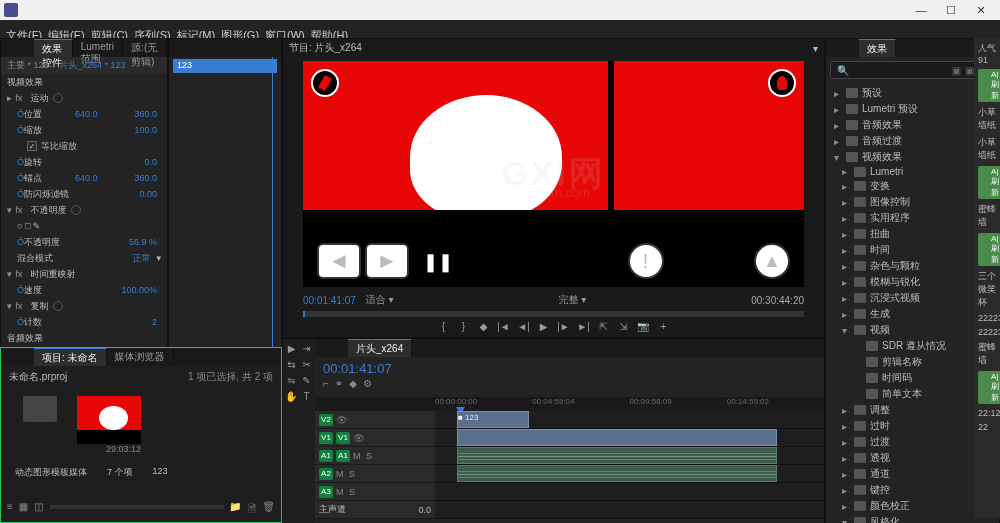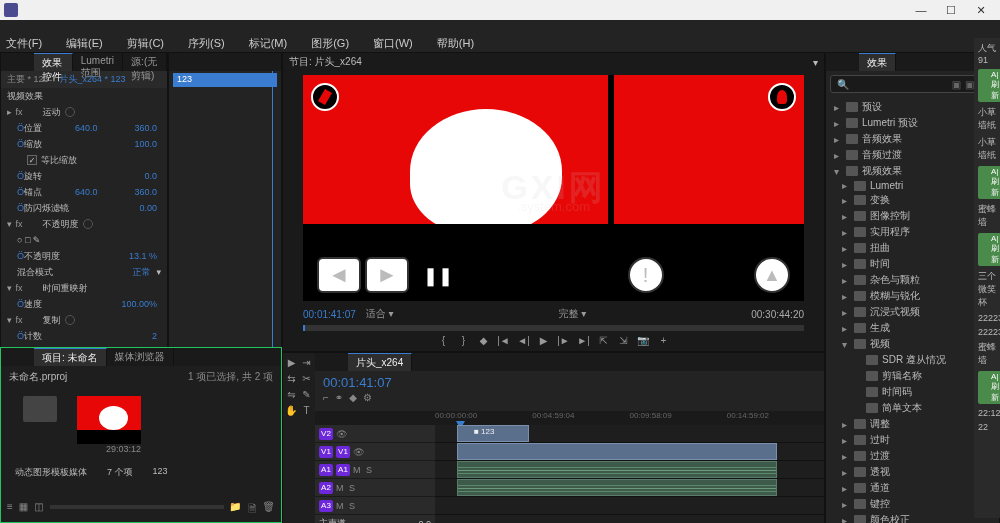--- a/index.html
+++ b/index.html
@@ -1,32 +1,32 @@
 <!DOCTYPE html>
 <html><head>
 <meta charset="utf-8">
 <style>
 * { margin: 0; padding: 0; box-sizing: border-box; font-family: "Microsoft YaHei", sans-serif; }
 body { width: 1000px; height: 523px; background: #232323; color: #bbb; font-size: 10px; overflow: hidden; }
 .titlebar { height: 20px; background: #f0f0f0; display: flex; align-items: center; padding: 0 4px; color: #333; font-size: 11px; }
 .titlebar .icon { width: 14px; height: 14px; background: #4b4b8f; margin-right: 6px; border-radius: 2px; }
 .titlebar .winbtns { margin-left: auto; display: flex; gap: 0; }
 .titlebar .winbtn { width: 30px; height: 18px; display: flex; align-items: center; justify-content: center; color: #333; }
-.menubar { height: 18px; background: #232323; display: flex; padding: 16px 6px; gap: 24px; font-size: 11px; }
+.menubar { height: 18px; background: #232323; display: flex; padding: 8px 6px; gap: 6px; font-size: 11px; }
 .menubar span { color: #ccc; }
 .layout { display: grid; grid-template-columns: 168px 114px 1fr 175px; height: 485px; }
 .panel { background: #232323; border: 1px solid #111; position: relative; }
 .tabrow { display: flex; background: #1a1a1a; height: 18px; font-size: 10px; padding-left: 33px; }
 .tab { padding: 2px 8px; color: #999; border-right: 1px solid #111; }
 .tab.active { background: #2e2e2e; color: #eee; border-top: 1px solid #3a7dd0; }
 .bc { display: flex; padding: 2px 6px; font-size: 9px; color: #888; background: #2a2a2a; }
 .bc .seg { color: #3a7dd0; }
 .ec-row { display: flex; align-items: center; height: 16px; padding: 0 6px; font-size: 9px; }
 .ec-row .bullet { color: #999; margin-right: 4px; }
-.ec-row .fx { color: #999; margin-right: 20px; }
+.ec-row .fx { color: #999; margin-right: 8px; }
 .ec-row .val { color: #3a7dd0; margin-left: auto; margin-right: 4px; }
 .ec-row .toggle { color: #3a7dd0; }
 .ec-row .reset { width: 10px; height: 10px; border: 1px solid #555; border-radius: 50%; margin-left: 4px; }
 .ec-row.indent1 { padding-left: 16px; }
 .ec-row.indent2 { padding-left: 26px; }
 .checkbox { width: 10px; height: 10px; border: 1px solid #666; background: #2a2a2a; display: inline-flex; align-items: center; justify-content: center; margin-right: 4px; }
 .checkbox.checked::after { content: "✓"; color: #ccc; font-size: 8px; }
 .middle { display: grid; grid-template-rows: 300px 1fr; }
 .preview-panel { background: #1a1a1a; display: flex; flex-direction: column; }
 .preview-header { height: 18px; display: flex; align-items: center; padding: 0 6px; font-size: 10px; gap: 8px; }
@@ -52,24 +52,24 @@
 .tl-main { flex: 1; display: flex; flex-direction: column; }
 .tl-header { height: 40px; padding: 4px 8px; }
 .tl-tc { color: #3a7dd0; font-size: 13px; }
 .tl-ruler { height: 14px; background: #1a1a1a; display: flex; font-size: 8px; color: #666; padding-left: 120px; position: relative; }
 .tl-ruler span { flex: 1; }
 .playhead { position: absolute; left: 145px; top: 0; bottom: 0; width: 1px; background: #3a7dd0; }
 .playhead::before { content: ""; position: absolute; top: -4px; left: -4px; width: 9px; height: 8px; background: #3a7dd0; clip-path: polygon(0 0, 100% 0, 50% 100%); }
 .tl-tracks { position: relative; }
 .track { display: flex; height: 18px; }
 .track-head { width: 120px; background: #2a2a2a; display: flex; align-items: center; padding: 0 4px; font-size: 9px; gap: 3px; border-bottom: 1px solid #1a1a1a; }
-.track-head .tb { width: 14px; height: 12px; background: #6d28d9; color: #fff; font-size: 8px; display: flex; align-items: center; justify-content: center; border-radius: 2px; }
+.track-head .tb { width: 14px; height: 12px; background: #15803d; color: #fff; font-size: 8px; display: flex; align-items: center; justify-content: center; border-radius: 2px; }
 .track-head .mute { width: 10px; color: #888; }
 .track-body { flex: 1; background: #1e1e1e; border-bottom: 1px solid #111; position: relative; }
-.clip { position: absolute; height: 100%; background: #5a6f8c; border: 1px solid #7a8fac; font-size: 8px; color: #eee; padding: 1px 16px; overflow: hidden; }
+.clip { position: absolute; height: 100%; background: #5a6f8c; border: 1px solid #7a8fac; font-size: 8px; color: #eee; padding: 1px 0; overflow: hidden; }
 .clip.audio { background: #3d5a4a; border-color: #5a7a6a; }
 .clip.audio::after { content: ""; position: absolute; top: 50%; left: 0; right: 0; height: 1px; background: #6a9a7a; box-shadow: 0 -3px 0 #5a8a6a, 0 3px 0 #5a8a6a; }
 .effects-panel { background: #232323; display: flex; flex-direction: column; }
 .fx-search { margin: 4px; height: 18px; background: #1a1a1a; border: 1px solid #444; border-radius: 3px; display: flex; align-items: center; padding: 0 6px; }
 .fx-tree { flex: 1; overflow: auto; padding: 2px 4px; font-size: 10px; }
 .fx-item { display: flex; align-items: center; padding: 1px 4px; gap: 4px; }
 .fx-item .arrow { width: 8px; color: #888; }
 .fx-item .fold { width: 12px; height: 10px; background: #555; border-radius: 1px; }
 .fx-item.l1 { padding-left: 12px; }
 .fx-item.l2 { padding-left: 24px; }
@@ -161,21 +161,21 @@
         <span class="fx">fx</span>
         <span>不透明度</span>
         <span class="reset"></span>
       </div>
     <div class="ec-row indent1">
         <span>○ □ ✎</span>
       </div>
     <div class="ec-row indent1">
         <span class="toggle">Ö</span>
         <span>不透明度</span>
-        <span class="val">13.1 %</span>
+        <span class="val">56.9 %</span>
       </div>
     <div class="ec-row indent1">
         <span>混合模式</span>
         <span class="val">正常</span>
         <span style="margin-left:2px">▾</span>
       </div>
     <div class="ec-row">
         <span class="bullet">▾</span>
         <span class="fx">fx</span>
         <span>时间重映射</span>

